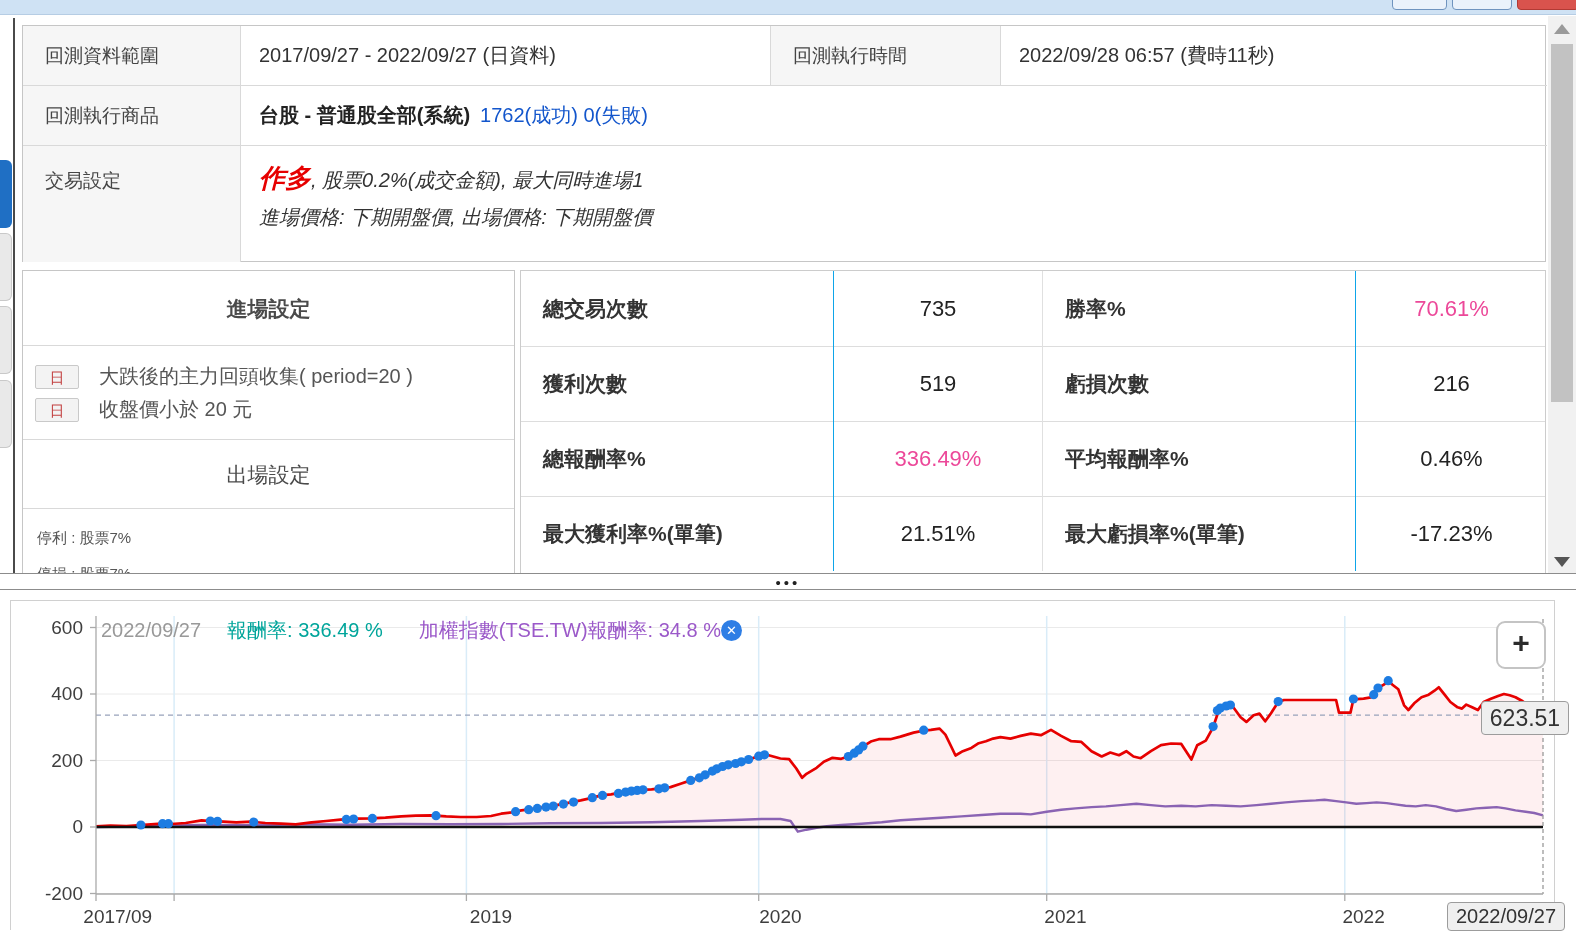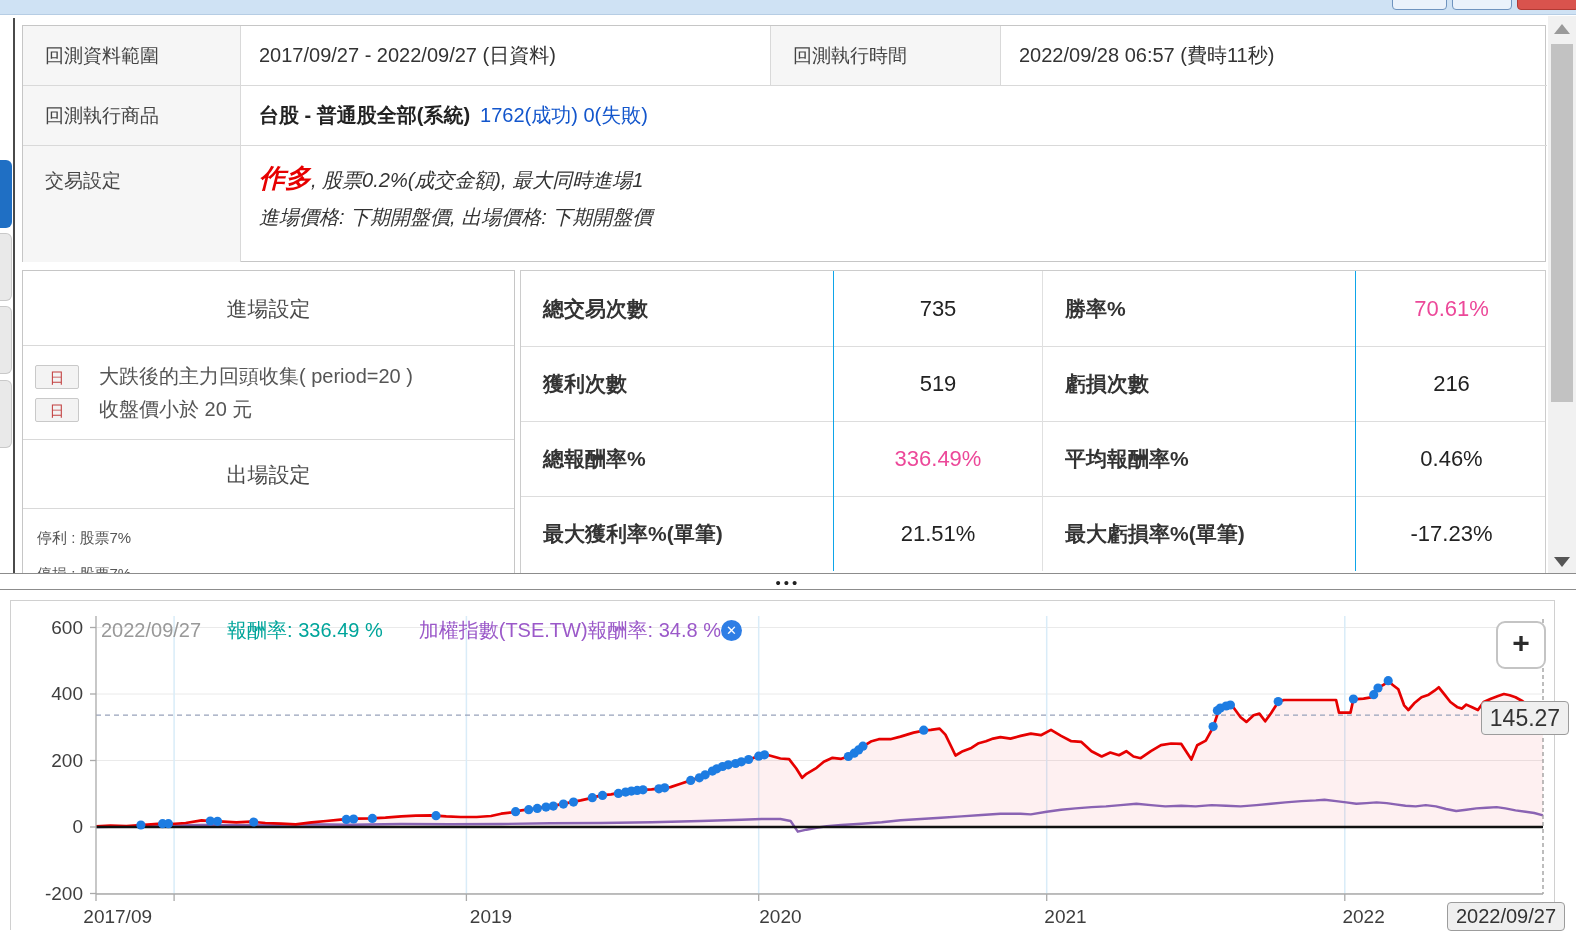--- a/index.html
+++ b/index.html
@@ -107,21 +107,21 @@
       <div class="trade-lines">
         <div class="trade-line">
           <span class="red-em">作多</span><span>, 股票0.2%(成交金額), 最大同時進場1</span>
         </div>
         <div class="trade-line">進場價格: 下期開盤價, 出場價格: 下期開盤價</div>
       </div>
     </div>
   </div>
 
   <div class="spanel">
-    <div class="sheader" style="top:24px;">進場設定</div>
+    <div class="sheader" style="top:24px;font-weight:bold;">進場設定</div>
     <div class="sdivider" style="top:74px;"></div>
     <div class="cond-row" style="top:92px;">
       <span class="badge">日</span>
       <span class="cond-text">大跌後的主力回頭收集( period=20 )</span>
     </div>
     <div class="cond-row" style="top:125px;">
       <span class="badge">日</span>
       <span class="cond-text">收盤價小於 20 元</span>
     </div>
     <div class="sdivider" style="top:168px;"></div>
@@ -262,17 +262,17 @@
         <text x="1352.6" y="322" text-anchor="middle" font-size="19" fill="#3e3e3e">2022</text>
         <text x="1501.6" y="322" text-anchor="middle" font-size="19" fill="#3e3e3e">2022/09</text>
       </svg>
     <div class="legend">
       <span class="lg-date">2022/09/27</span>
       <span class="lg-teal">報酬率: 336.49 %</span>
       <span class="lg-purple">加權指數(TSE.TW)報酬率: 34.8 %</span>
       <span class="lg-close">✕</span>
     </div>
     <div class="zoom-btn">+</div>
-    <div class="tip-box tip-value">145.27</div>
+    <div class="tip-box tip-value">623.51</div>
     <div class="tip-box tip-date">2022/09/27</div>
   </div>
 
 </div>
 
 </body></html>

